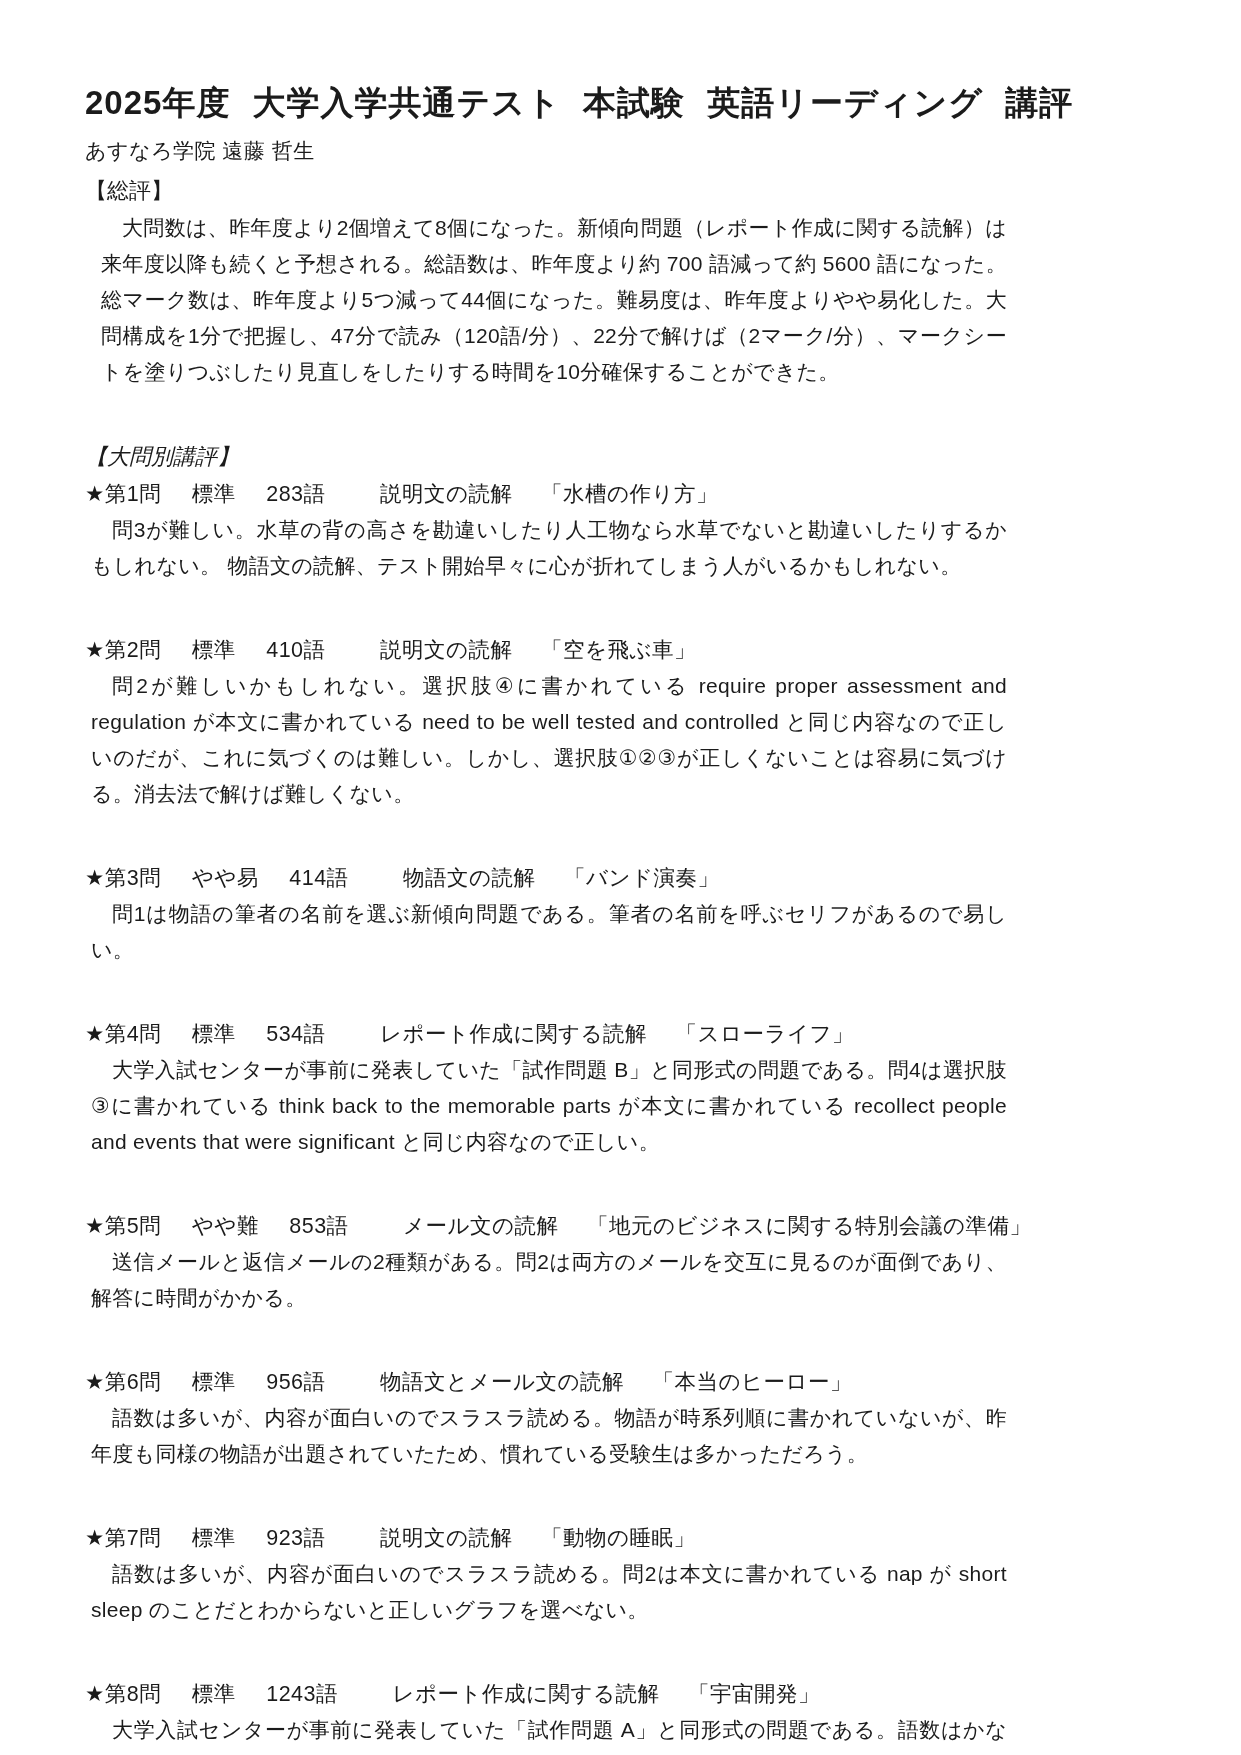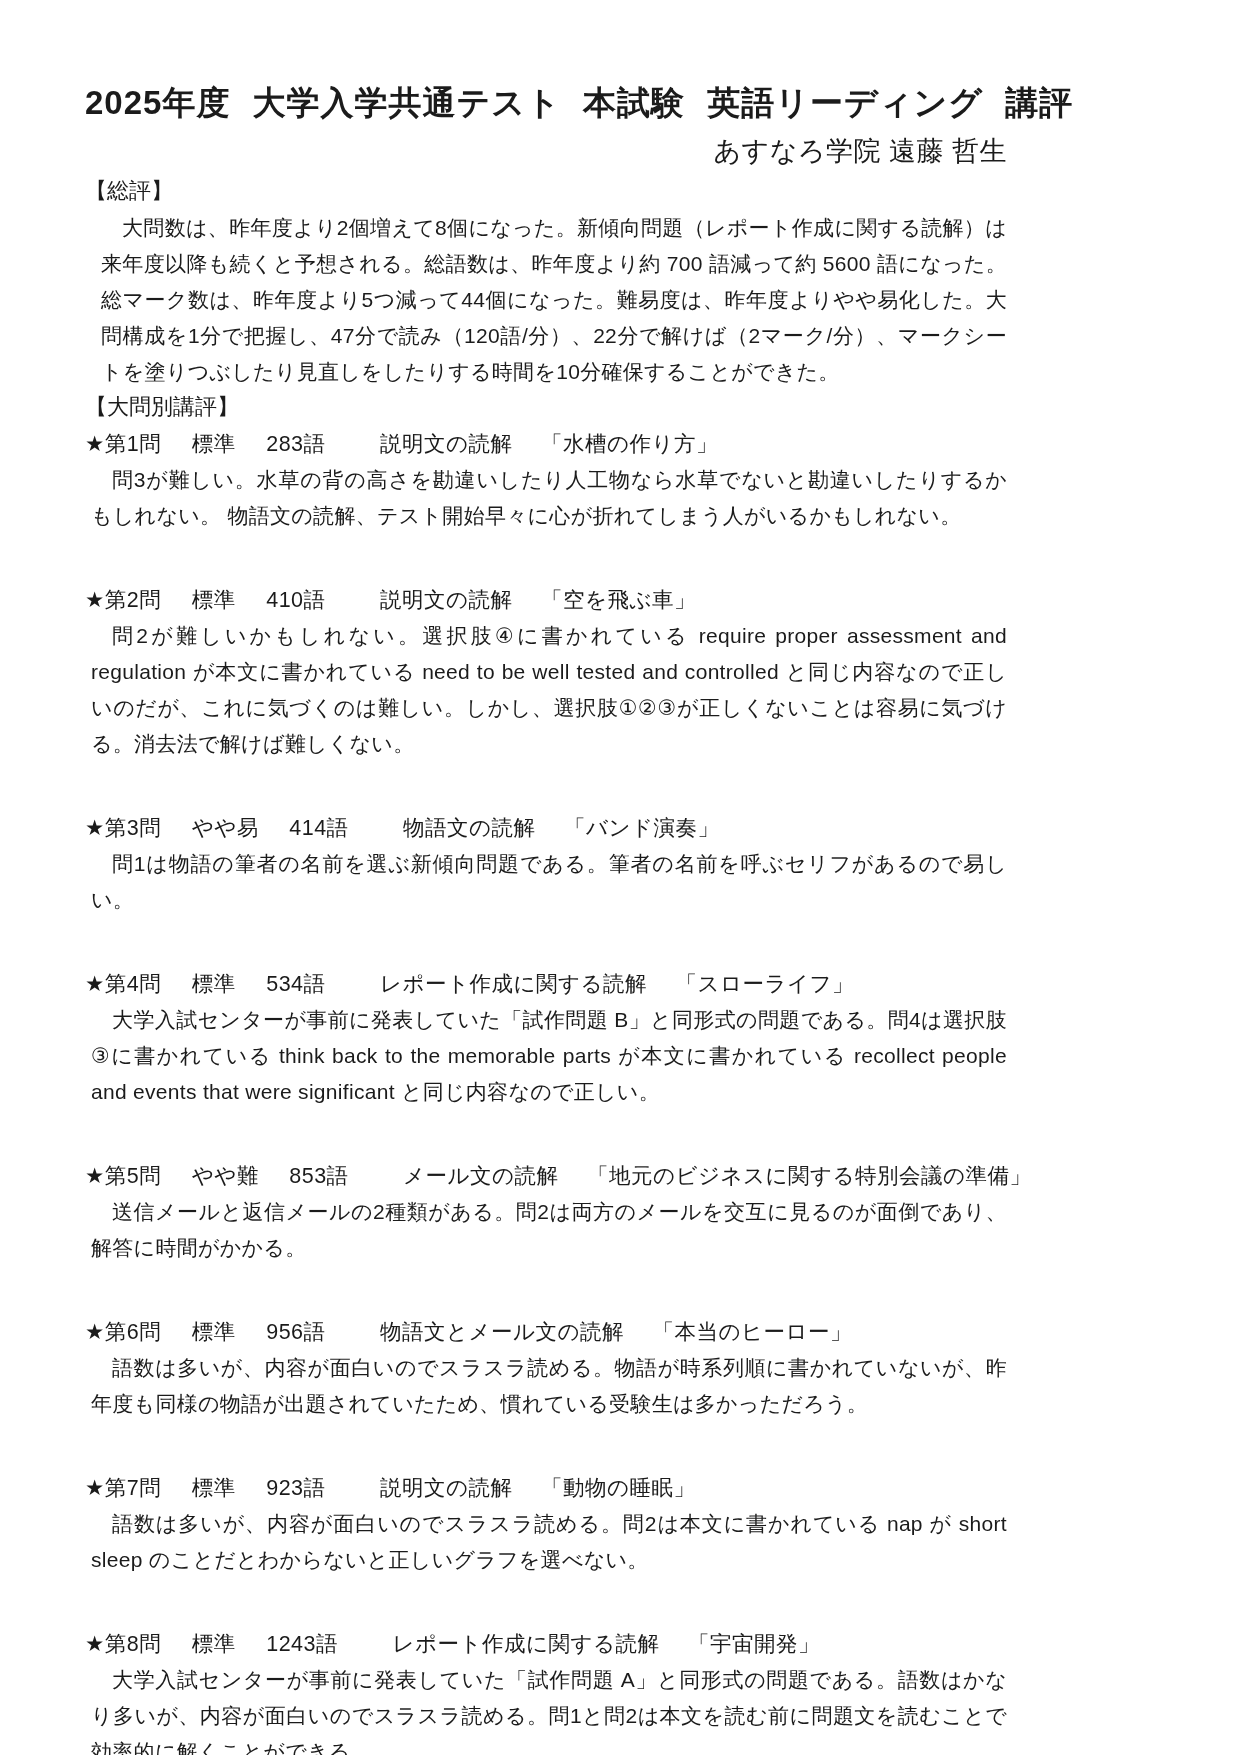--- a/index.html
+++ b/index.html
@@ -20,41 +20,43 @@
   .doc-title {
     font-size: 33px;
     font-weight: 600;
     letter-spacing: 1px;
     word-spacing: 12px;
     white-space: nowrap;
     margin: 0 0 10px 0;
     line-height: 1.4;
   }
   .author {
-    text-align: right;
-    font-size: 27px;
+    text-align: left;
+    font-size: 21px;
     line-height: 30px;
     margin: 0 0 8px 0;
     letter-spacing: 0.5px;
   }
   .block-heading {
     font-size: 22px;
     font-weight: 500;
     line-height: 34px;
     margin: 0;
   }
   .overview-body {
     font-size: 21px;
     line-height: 36px;
     margin: 2px 0 0 16px;
     text-align: justify;
     text-indent: 1em;
     letter-spacing: 0.3px;
   }
   .detail-heading {
+    margin-top: 50px;
+    font-style: italic;
   }
   .sections {
     margin-top: 2px;
   }
   .section {
     margin-bottom: 48px;
   }
   .section:last-child {
     margin-bottom: 0;
   }

